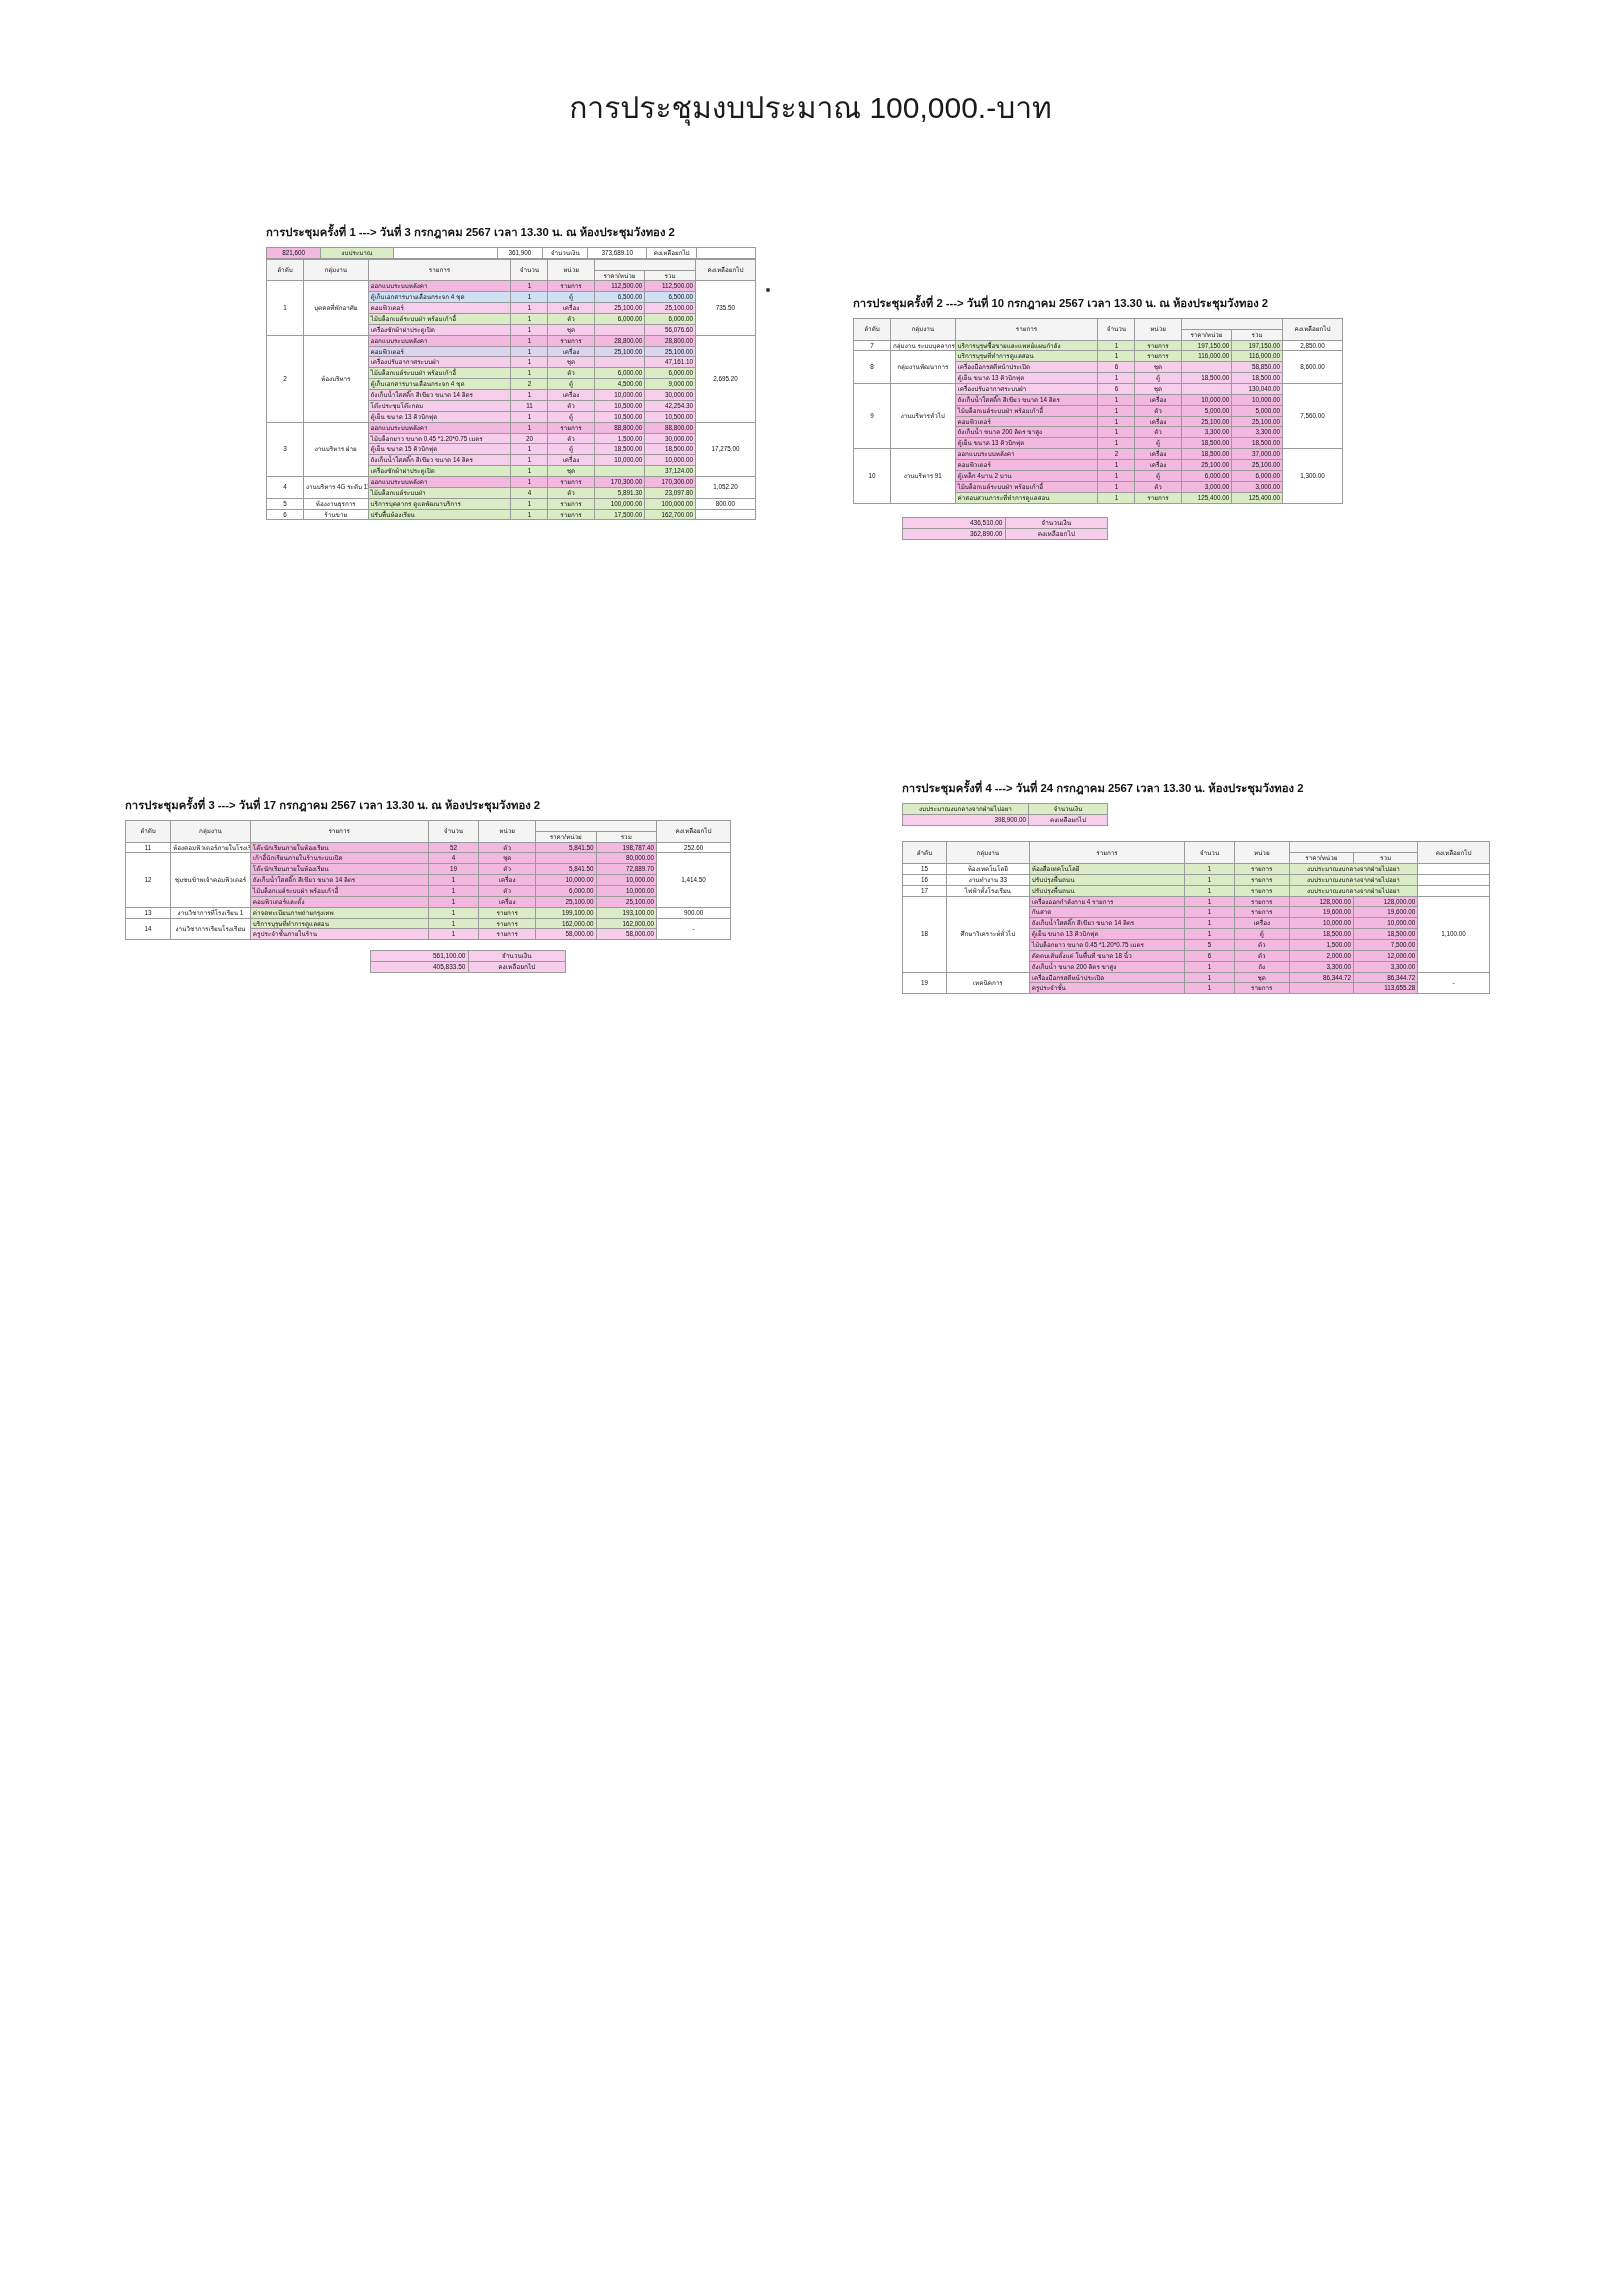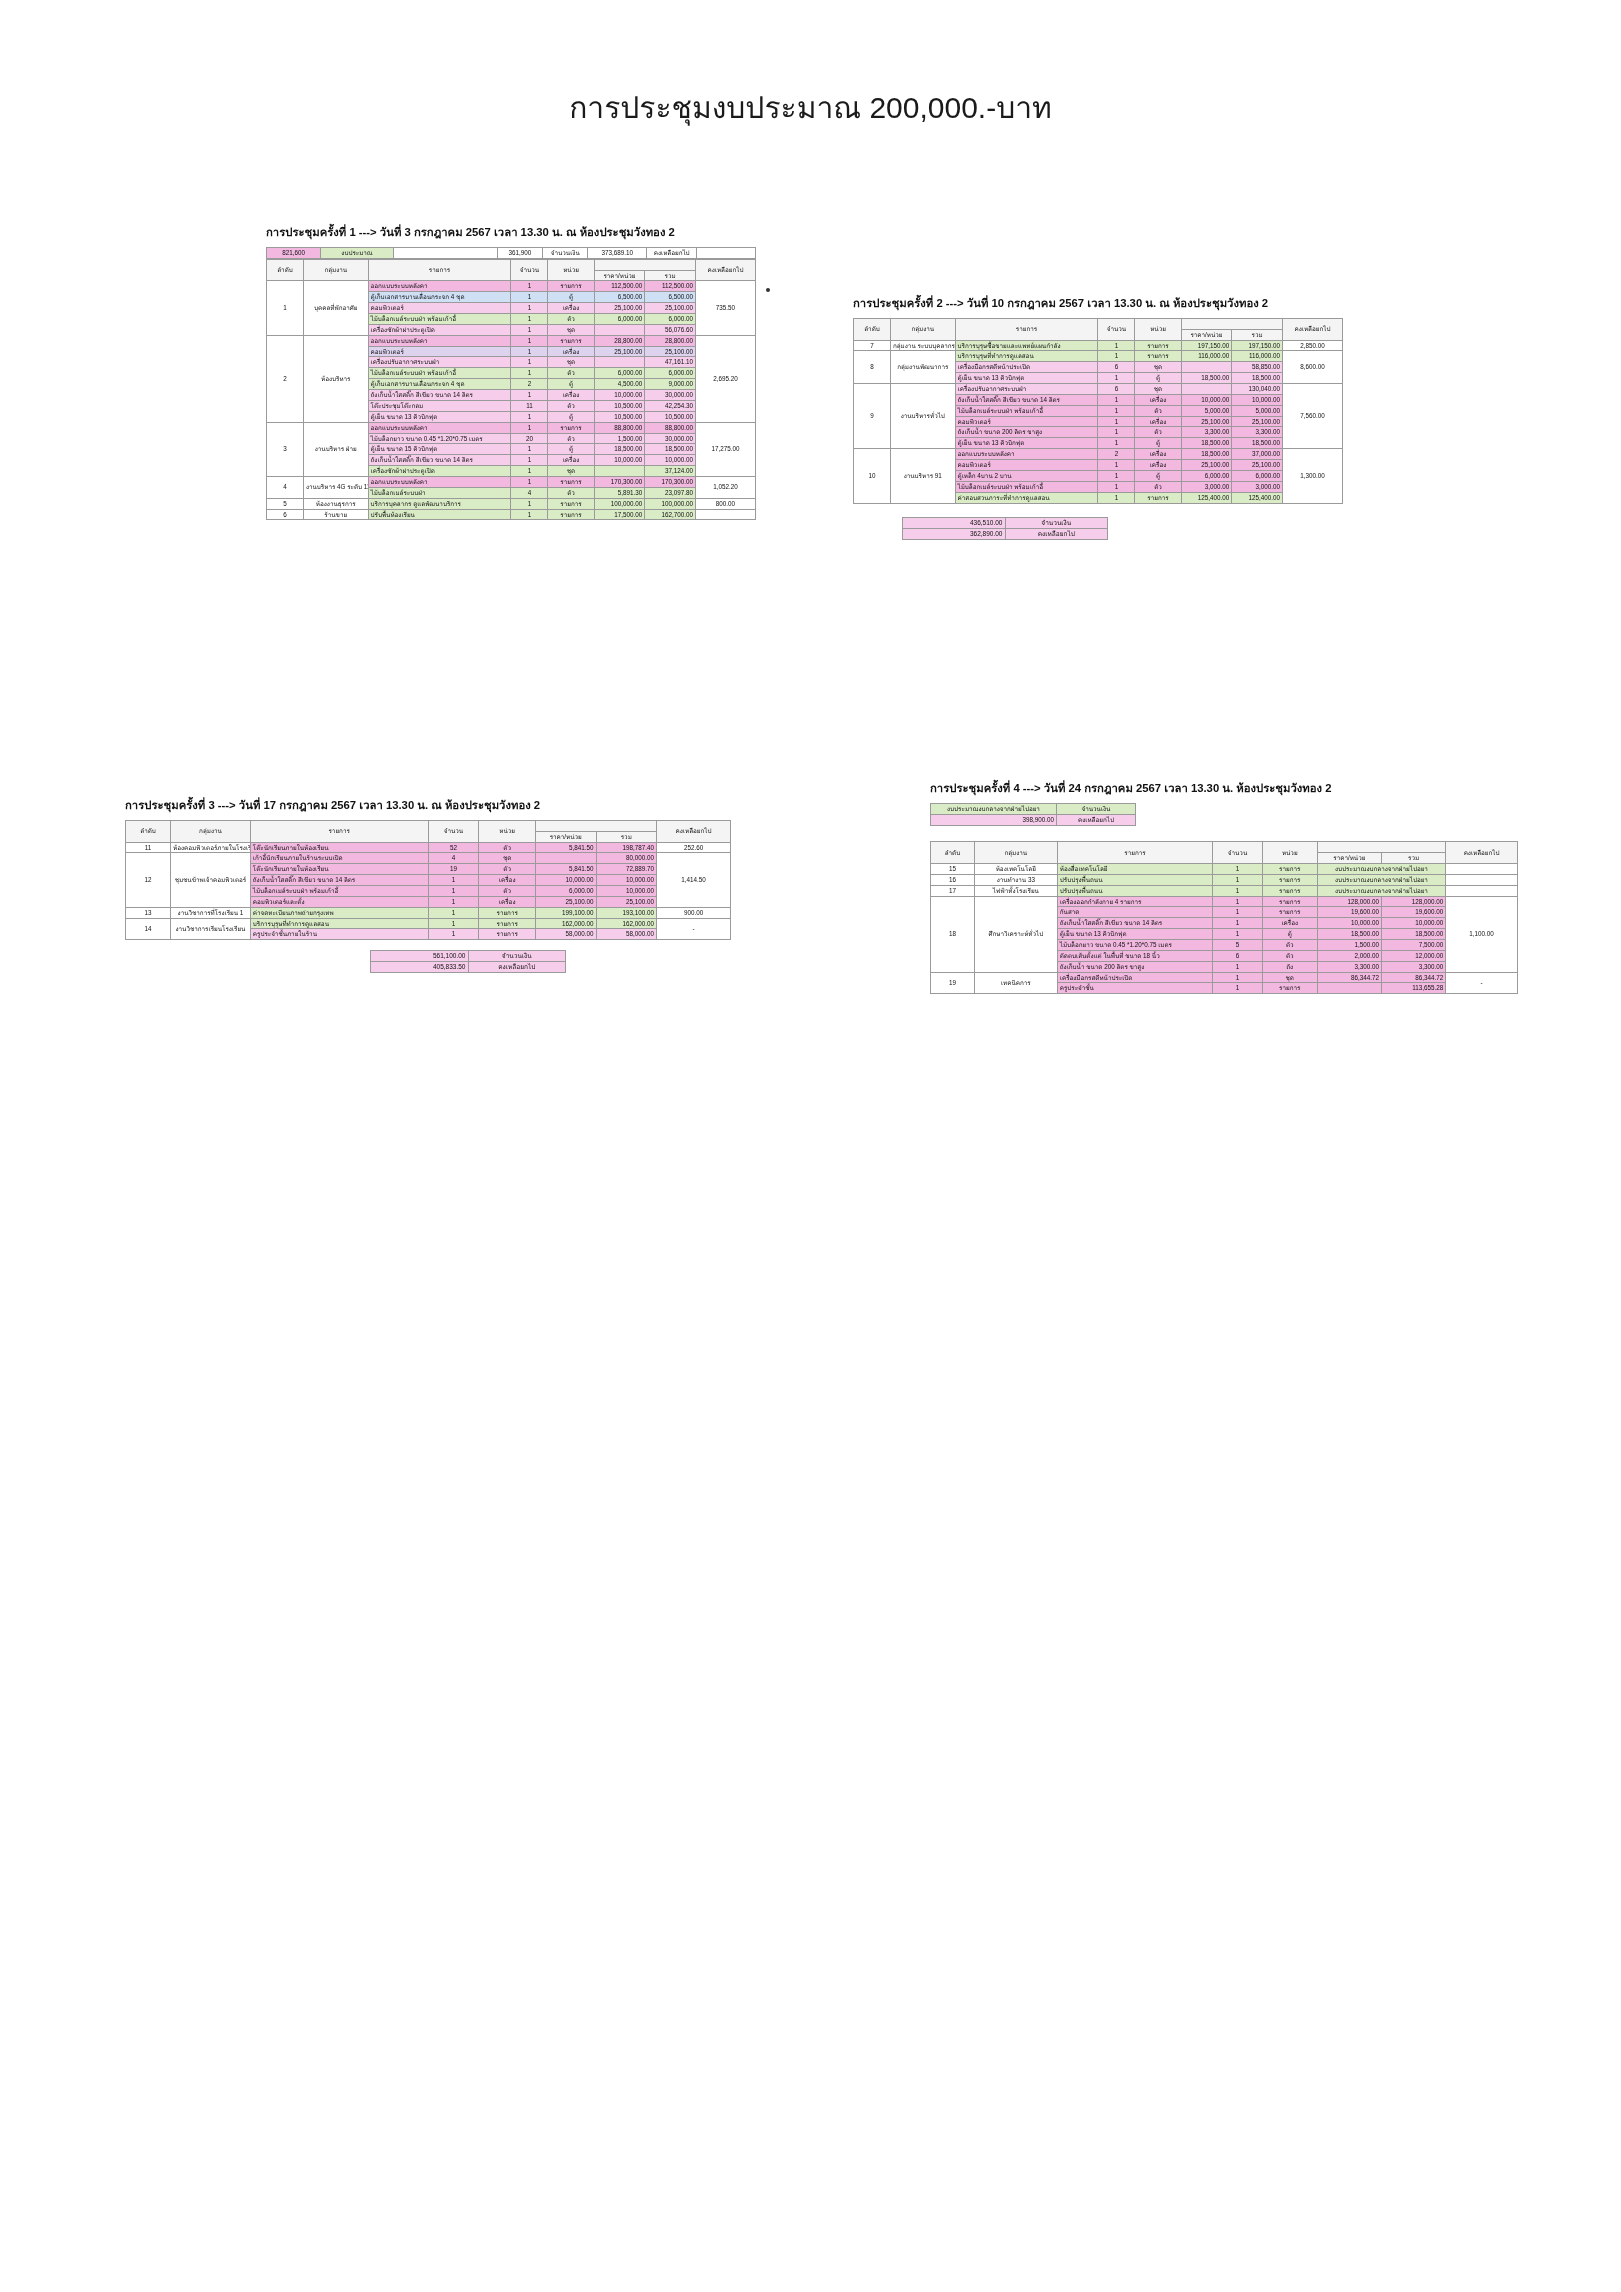--- a/index.html
+++ b/index.html
@@ -39,31 +39,31 @@
   .sumbox td{font-size:6.5px;}
   .dot{position:absolute;width:3.9px;height:3.9px;background:#333;border-radius:50%;}
 
   
   #b1{left:227px;top:223px;margin-left:39px;}
   #b1 table{width:490px;}
   #b2{left:853px;top:274px;margin-top:20px;}
   #b2 table{width:490px;}
   #b3{left:125px;top:796px;}
   #b3 table{width:606px;}
-  #b4{left:930px;top:779px;}
+  #b4{left:902px;top:779px;}
   #b4 table.main{width:588px;}
   #b4 table.sum{width:206px;}
   .sumwrap{margin:7.8px 0 9.8px 23.5px;}
   #b3 .sumwrap{margin:9.8px 0 0 245px;}
   #b2 .sumwrap{margin:13.7px 0 0 49px;}
 </style>
 </head>
 <body>
 
-<div class="page-title">การประชุมงบประมาณ 200,000.-บาท</div>
+<div class="page-title">การประชุมงบประมาณ 100,000.-บาท</div>
 
 <div class="dot" style="left:766px;top:288px;"></div>
 
 <div class="block" id="b1">
   <div class="block-title">การประชุมครั้งที่ 1 ---&gt; วันที่ 3 กรกฎาคม 2567 เวลา 13.30 น. ณ ห้องประชุมวังทอง 2</div>
   <table>
     <tbody>
         <tr>
       <td class="c pink" style="width:11%">821,600</td>
       <td class="c green" style="width:15%">งบประมาณ</td>

